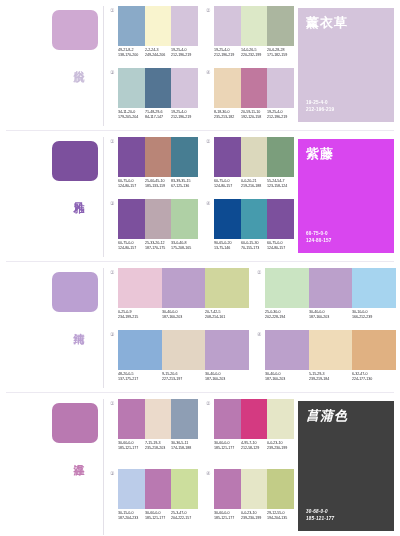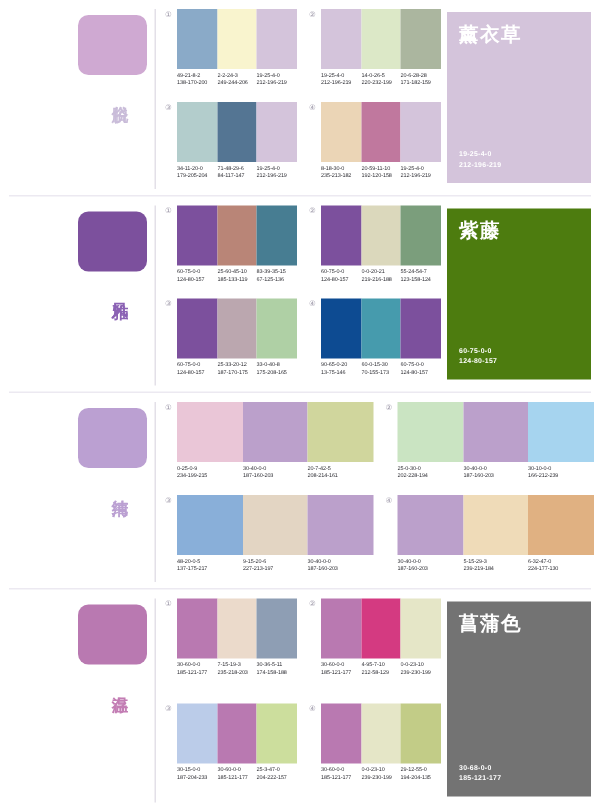--- a/index.html
+++ b/index.html
@@ -337,21 +337,21 @@
               <span>60-0-15-30</span>
               <span>70-155-173</span>
             </div>
           <div class="code">
               <span>60-75-0-0</span>
               <span>124-80-157</span>
             </div>
         </div>
       </div>
     </div>
-    <div class="feature" style="background-color: #4d7c0f;">
+    <div class="feature" style="background-color: #d946ef;">
       <div class="feature-name">紫藤</div>
       <div class="feature-codes">
           <span>60-75-0-0</span>
           <span>124-80-157</span>
         </div>
     </div>
   </div>
   <div class="divider"></div>
 
   <div class="group">
@@ -542,21 +542,21 @@
               <span>0-0-23-10</span>
               <span>239-230-199</span>
             </div>
           <div class="code">
               <span>29-12-55-0</span>
               <span>194-204-135</span>
             </div>
         </div>
       </div>
     </div>
-    <div class="feature" style="background-color: #737373;">
+    <div class="feature" style="background-color: #404040; font-style: italic;">
       <div class="feature-name">菖蒲色</div>
       <div class="feature-codes">
           <span>30-68-0-0</span>
           <span>185-121-177</span>
         </div>
     </div>
   </div>
 
 </div>
 

